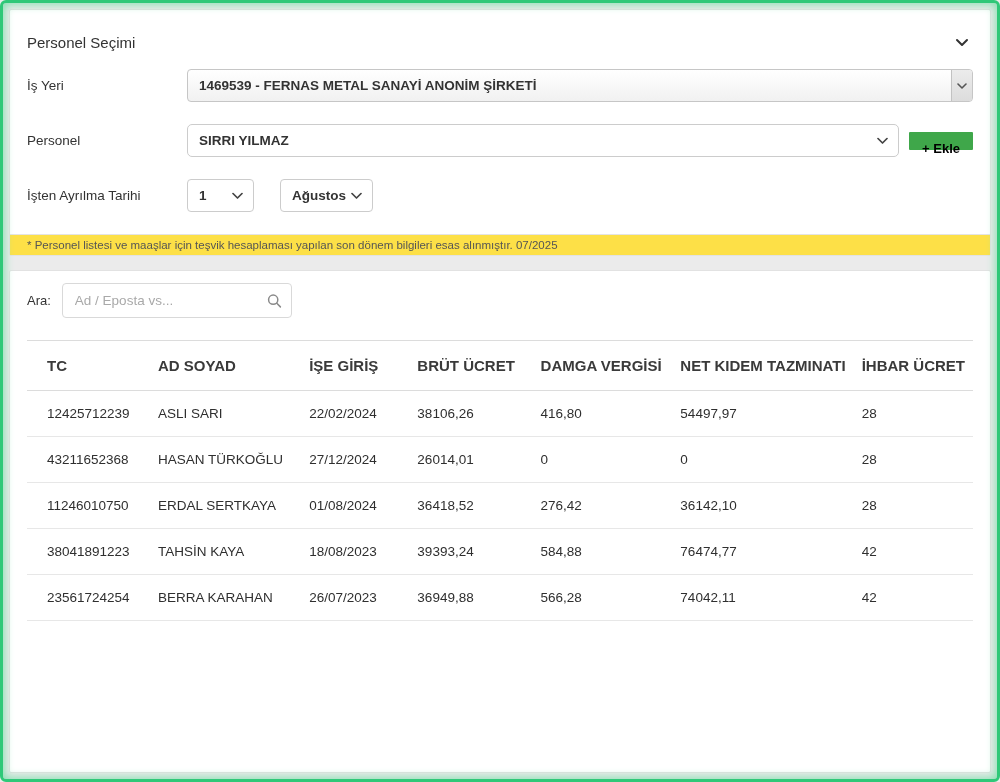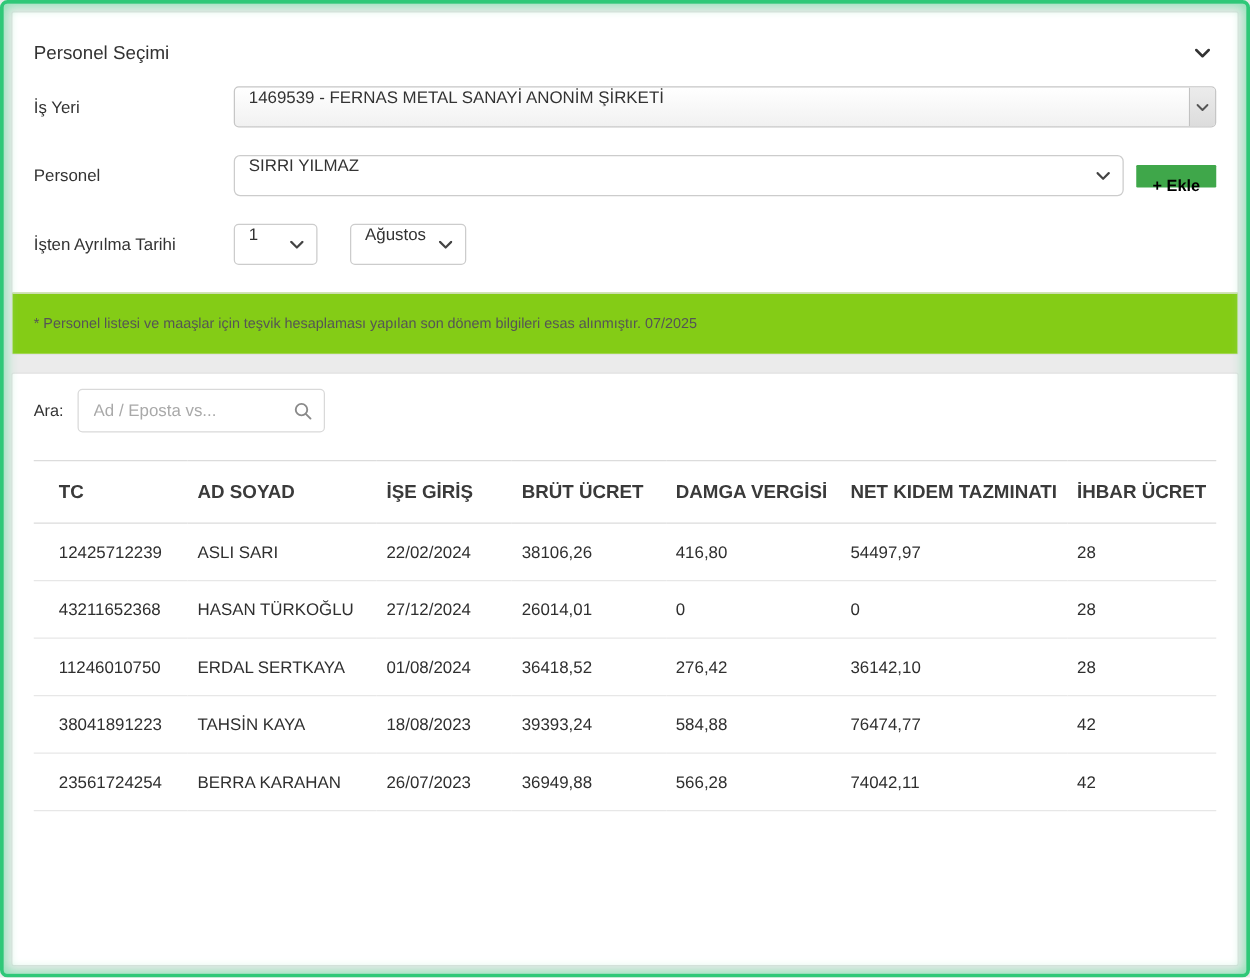--- a/index.html
+++ b/index.html
@@ -44,25 +44,26 @@
   }
   .card-title{font-size:15px;color:var(--text);}
   .collapse-btn{background:none;border:none;padding:4px;cursor:pointer;line-height:0;}
   .form-row{
     display:flex;align-items:center;
     margin:0 17px 22px 17px;
   }
   .form-label{flex:0 0 160px;font-size:13.5px;color:var(--text);}
   .form-controls{flex:1;display:flex;align-items:center;}
   .select{
-    position:relative;display:flex;align-items:flex-start;
+    position:relative;display:flex;align-items:center;
     height:33px;background:#ffffff;
     border:1px solid #cccccc;border-radius:4px;
     font-size:13.5px;color:var(--text);
     cursor:pointer;
+    font-weight:bold;
   }
   .select .select-value{
     flex:1;padding:0 26px 0 11px;
     white-space:nowrap;overflow:hidden;text-overflow:ellipsis;
   }
   .select .caret{position:absolute;right:10px;top:50%;transform:translateY(-50%);line-height:0;}
   .select-native{
     width:100%;border-radius:4px;border-color:#c6c6c6;
     background:linear-gradient(#ffffff,#f1f1f1);
   }
@@ -80,28 +81,28 @@
   .select-year{width:95px;margin-left:10px;}
   .btn-add{
     background:var(--green);
     color:#000000;border:none;border-radius:1px;
     font-size:13px;font-weight:bold;
     padding:9px 13px;height:16px;
     cursor:pointer;white-space:nowrap;
     font-family:"Liberation Sans", sans-serif;
   }
   .card-footer{
-    background:#84cc16;
+    background:#fde047;
     border-top:1px solid #e4e4e4;
-    padding:18px 17px;
+    padding:4px 17px;
     font-size:11.5px;color:var(--muted);
   }
   .search-row{display:flex;align-items:center;margin:12px 17px 22px 17px;}
   .search-label{font-size:13px;color:var(--text);margin-right:11px;}
-  .search-box{position:relative;width:198px;}
+  .search-box{position:relative;width:230px;}
   .search-box input{
     width:100%;height:35px;
     border:1px solid #d9d9d9;border-radius:4px;
     padding:0 32px 0 12px;
     font-size:13.5px;color:var(--text);
     font-family:"Liberation Sans", sans-serif;
     outline:none;
   }
   .search-box input::placeholder{color:#a9a9a9;}
   .search-box .search-icon{

